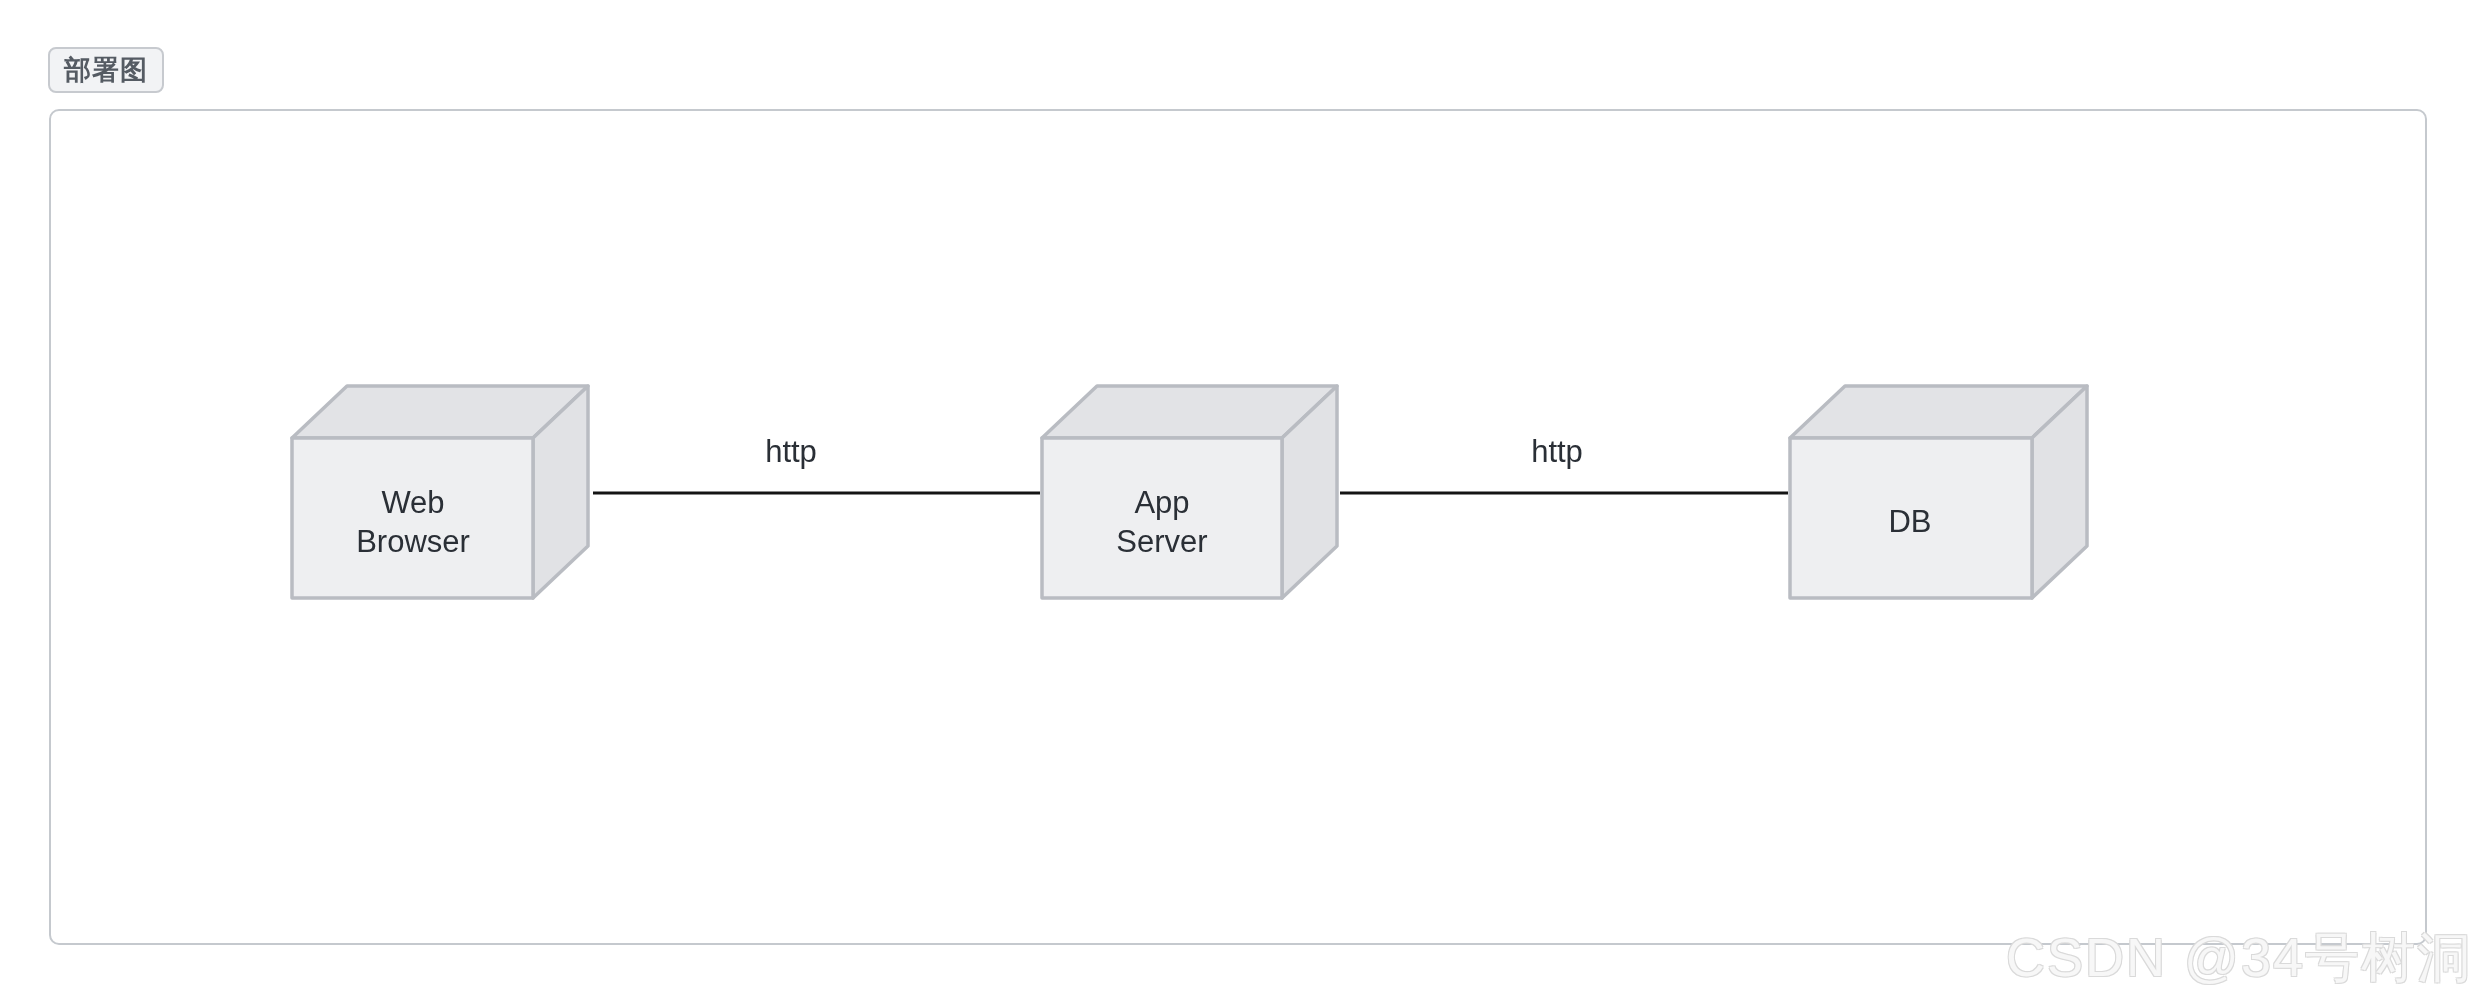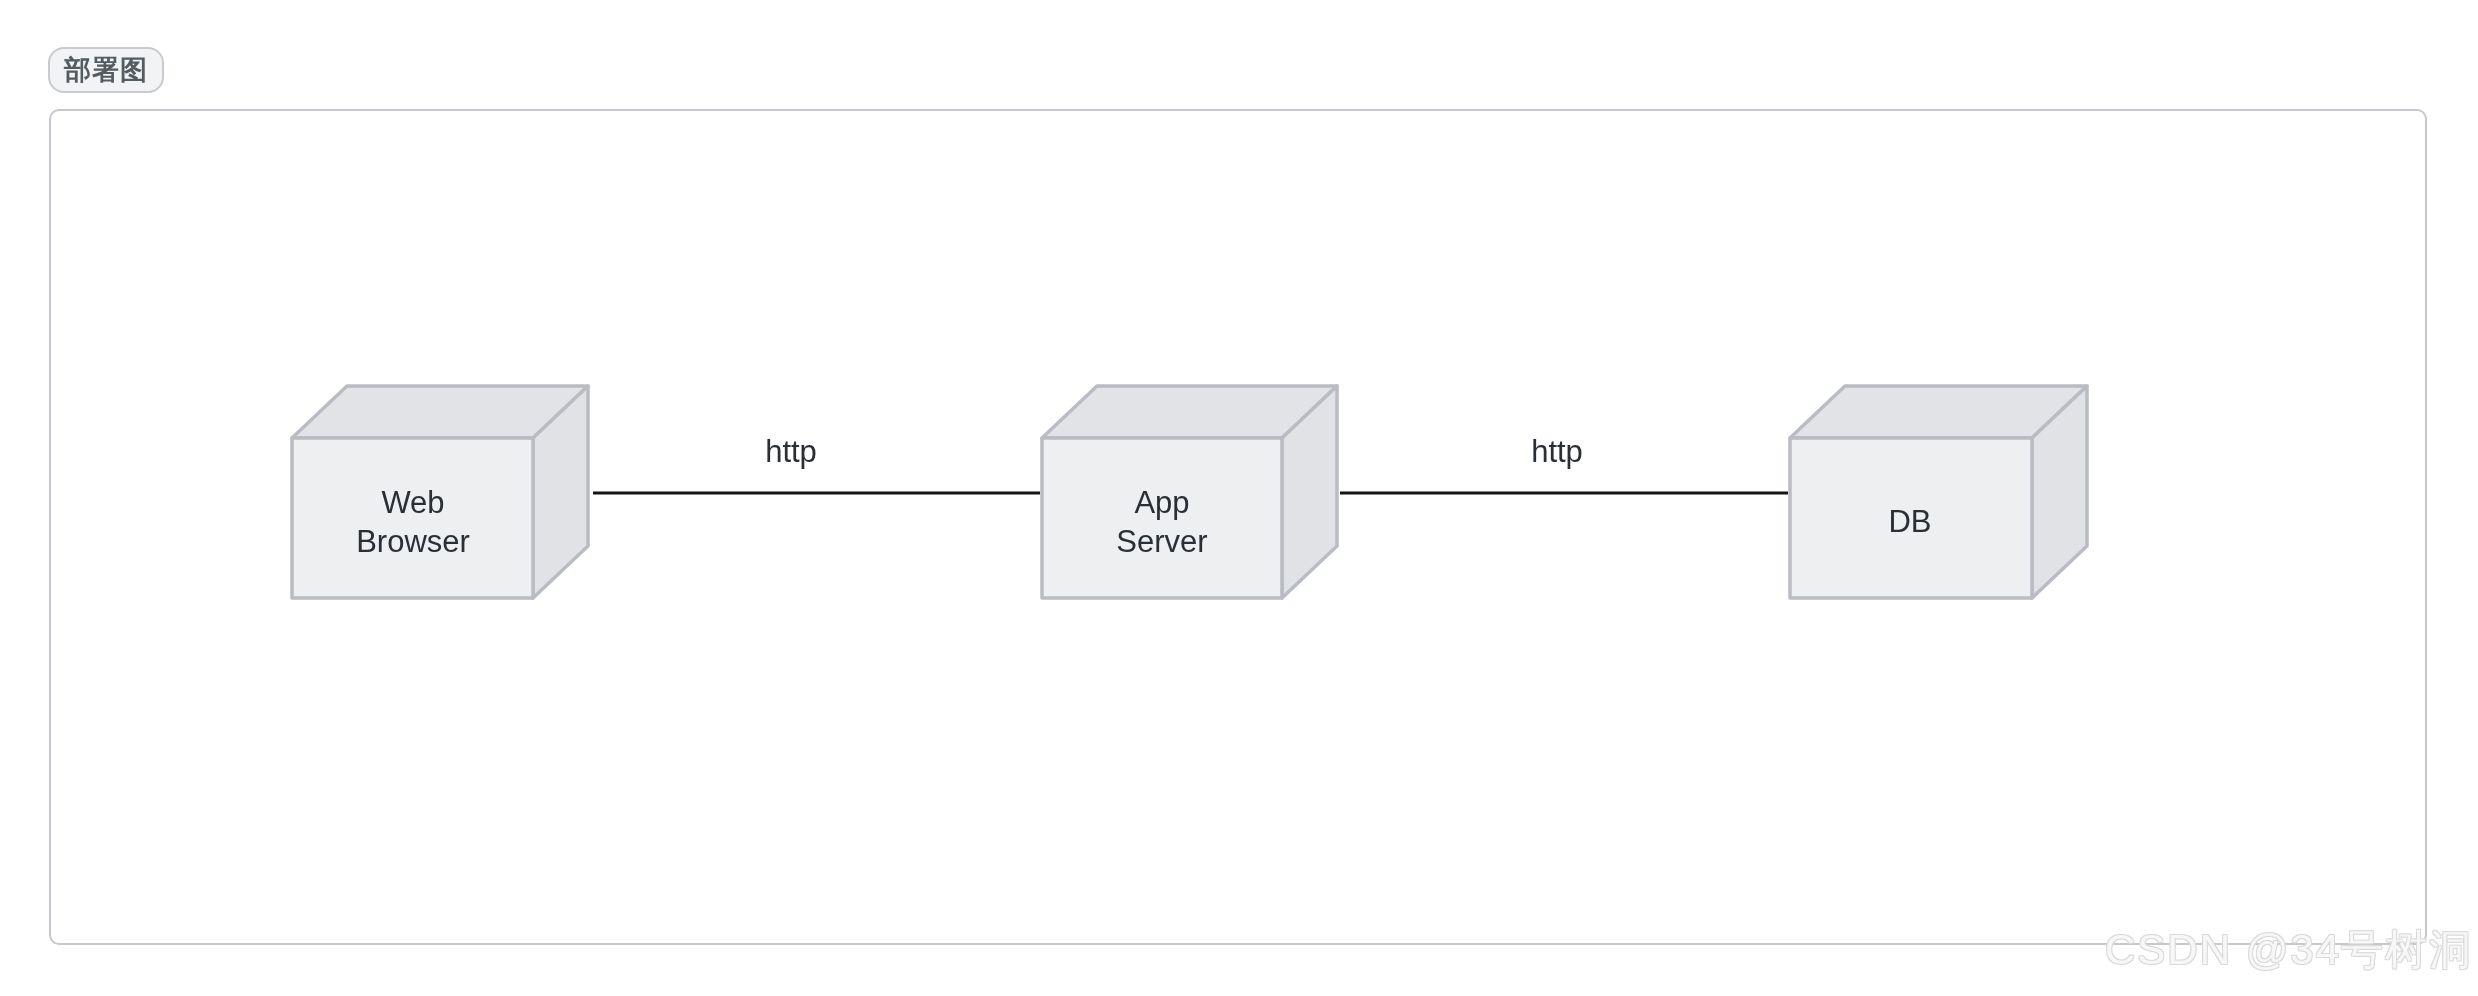--- a/index.html
+++ b/index.html
@@ -20,21 +20,21 @@
     left: 48px;
     top: 47px;
     box-sizing: border-box;
     height: 46px;
     min-width: 97px;
     padding: 0 14px;
     display: flex;
     align-items: center;
     justify-content: center;
     border: 2px solid var(--color-badge_border, #c7cacf);
-    border-radius: 16px;
+    border-radius: 8px;
     background: var(--color-badge_bg, #f2f3f5);
     color: var(--color-badge_text, #555b63);
     font-size: 27px;
     font-weight: 600;
     letter-spacing: 1px;
     cursor: default;
   }
 
   .canvas {
     position: absolute;
@@ -84,21 +84,21 @@
     fill: var(--color-text, #2a2f36);
     font-family: "Liberation Sans", "DejaVu Sans", sans-serif;
     font-size: 31px;
     text-anchor: middle;
   }
 
   .watermark {
     position: absolute;
     right: 5px;
     top: 922px;
-    font-size: 42px;
+    font-size: 54px;
     letter-spacing: 2px;
     color: #f7f7f7;
     text-shadow:
       -1px -1px 0 #dadada,
        1px -1px 0 #dadada,
       -1px  1px 0 #dadada,
        1px  1px 0 #dadada;
     white-space: nowrap;
     user-select: none;
   }

